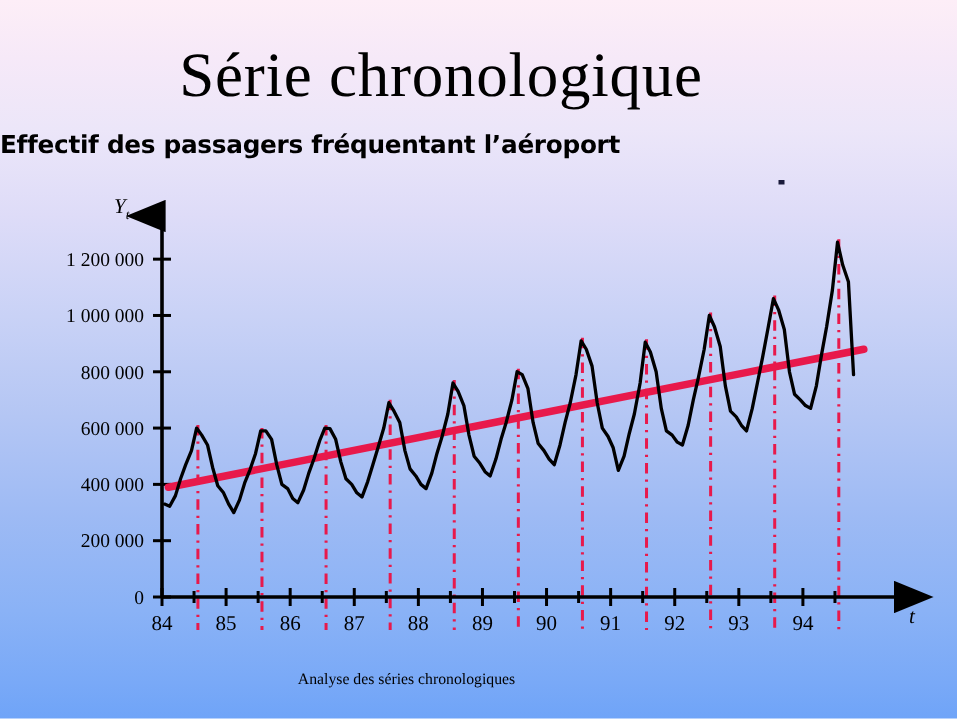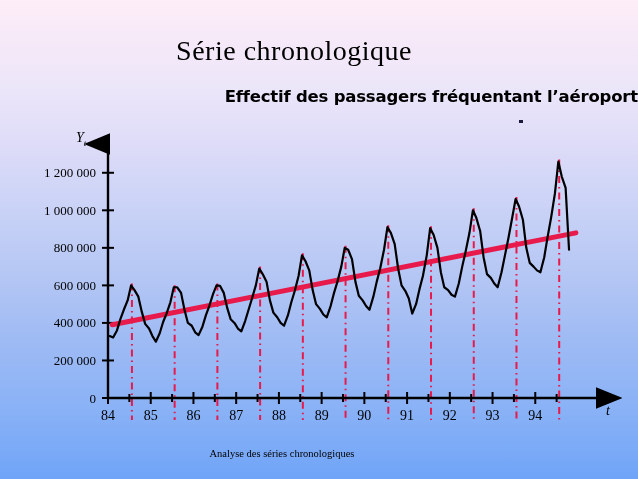--- a/index.html
+++ b/index.html
@@ -29,49 +29,48 @@
         #6fa4f8 100%);
     overflow: hidden;
   }
   #title {
     position: absolute;
     left: 0;
     top: 28px;
     width: 588px;
     text-align: center;
     font-family: "Liberation Serif", serif;
-    font-size: 28px;
+    font-size: 42px;
     line-height: 46px;
     color: #000000;
     letter-spacing: 0.5px;
   }
   #subtitle {
     position: absolute;
     left: 0;
     top: 86px;
     width: 638px;
-    text-align: right;
+    text-align: left;
     font-family: "DejaVu Sans", sans-serif;
     font-size: 16.5px;
     font-weight: bold;
     line-height: 22px;
     color: #000000;
     letter-spacing: -0.2px;
   }
   #subtitle .line2 { display: block; }
   #footer {
     position: absolute;
     left: 0;
     top: 448px;
     width: 542px;
     text-align: center;
     font-family: "Liberation Serif", serif;
     font-size: 10.5px;
     color: #000000;
-    margin-left: 11px;
   }
   #chart {
     position: absolute;
     left: 0;
     top: 130px;
     width: 638px;
     height: 300px;
   }
   #artifact-dot {
     position: absolute;

